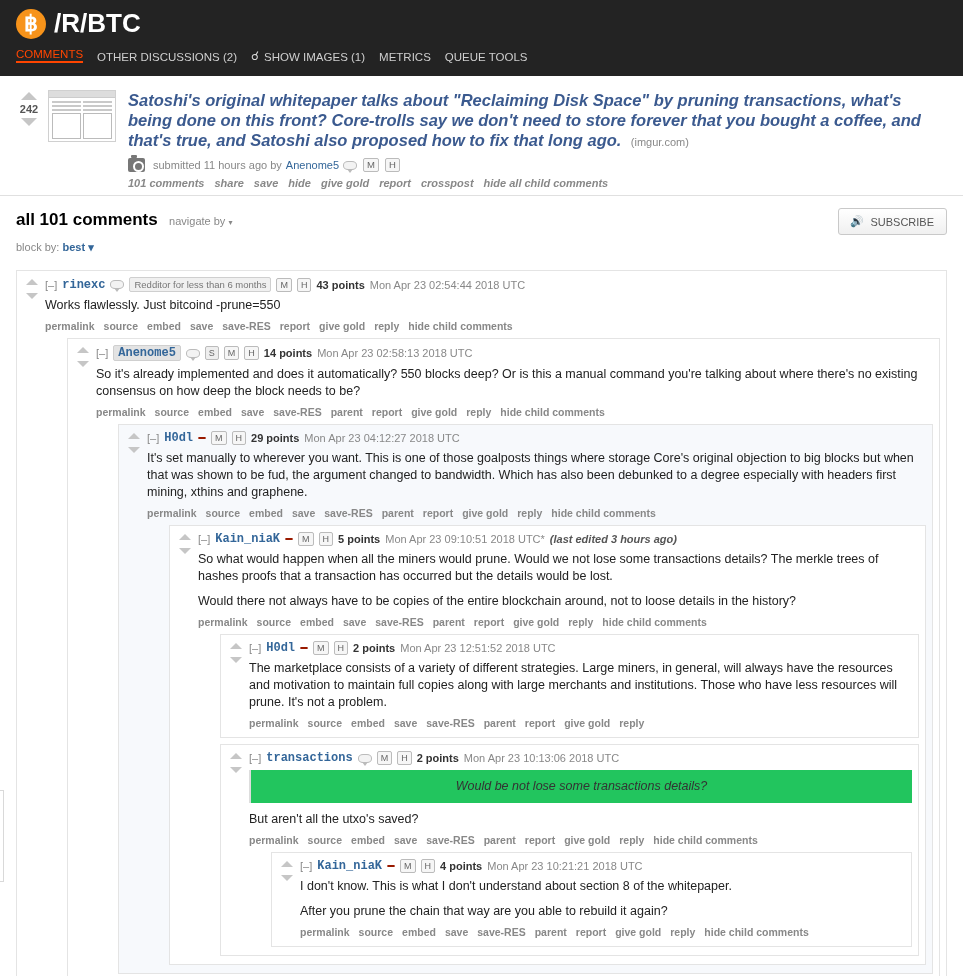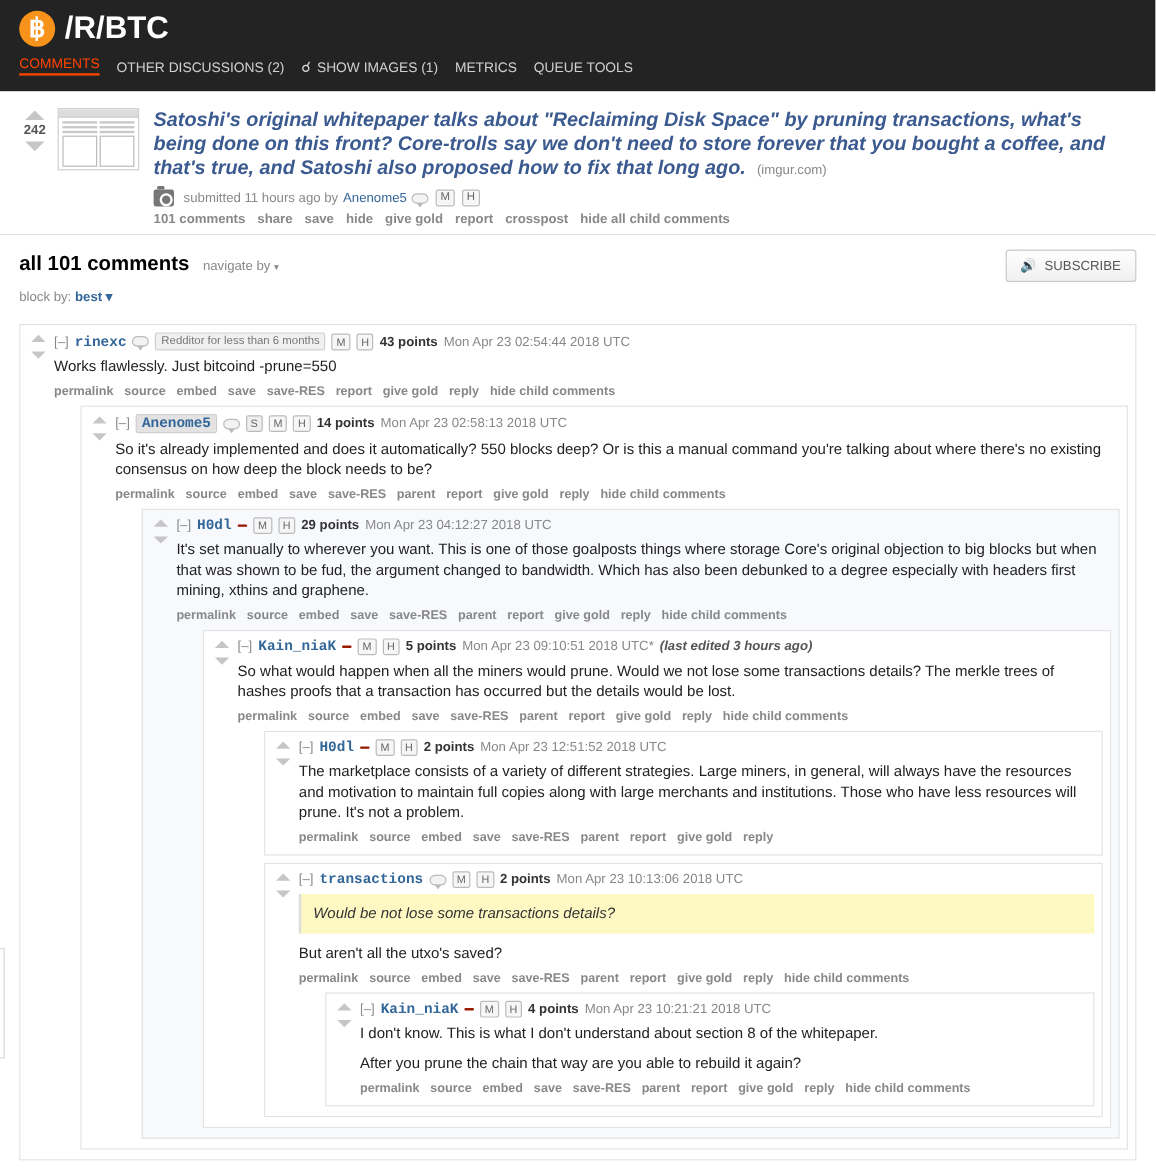--- a/index.html
+++ b/index.html
@@ -85,21 +85,21 @@
   }
   .cam-icon:after {
     content:""; position:absolute; left:3px; top:-3px; width:6px; height:3px;
     background:#777; border-radius:1px;
   }
   .flairbox {
     display:inline-block; border:1px solid #bbb; background:#f6f6f6; color:#666;
     font-size: 9.5px; padding: 0 3px; line-height: 12px; border-radius: 2px; margin-left:2px;
   }
   .post-links { margin-top: 5px; font-size: 11px; color: #888; font-weight: bold; display:flex; gap:10px; flex-wrap: wrap;}
-  .post-links a { color: #888; text-decoration: none; }
+  .post-links a { color: #888; text-decoration: none; font-style: italic; }
 
   
   .comments-bar { padding: 14px 16px 0 16px; position: relative; }
   .comments-count { font-size: 17px; font-weight: bold; color: #000; display:inline-block;}
   .navigate-by { font-size: 11px; color: #888; margin-left: 8px; }
   .navigate-by .caret { font-size: 8px; }
   .sorted-by { font-size: 11px; color: #888; margin-top: 11px; }
   .sorted-by .sel { color: #369; font-weight: bold; }
   .subscribe-btn {
     position: absolute; right: 16px; top: 12px;
@@ -153,22 +153,22 @@
     border-left:3px solid transparent; border-right:3px solid transparent;
     border-top:4px solid #bbb;
   }
   .points { font-weight: bold; color: #333; font-size: 11px; }
   .timestamp { color: #888; font-size: 11px; }
   .edited { color: #555; font-weight: bold; font-style: italic; font-size: 11px;}
   .c-text { font-size: 12.5px; color: #222; line-height: 17px; margin-top: 5px; }
   .c-text p { margin: 0 0 8px 0; }
   .c-text p:last-child { margin-bottom: 0; }
   .quote {
-    border-left: 2px solid #ddd; background:#fef9c3; padding: 8px 10px;
-    margin: 4px 0 8px 0; font-style: italic; color: #333;
+    border-left: 2px solid #ddd; background:#22c55e; padding: 8px 10px;
+    margin: 4px 0 8px 0; font-style: italic; color: #333; text-align: center;
   }
   .c-links { font-size: 10.5px; color: #888; font-weight: bold; margin-top: 6px; display:flex; gap: 9px; flex-wrap: wrap; }
   .c-links a { color: #888; text-decoration: none; }
   .children { margin-left: 22px; }
 
   .left-stub { position:absolute; left:0; top:790px; width:4px; height:92px; border:1px solid #d9d9d9; border-left:none; }
 </style>
 </head>
 <body>
 
@@ -367,20 +367,21 @@
                                     <a href="#" class="c-author">Kain_niaK</a>
                                     <span class="chip red"></span>
                                     <span class="chip">M</span>
                                     <span class="chip">H</span>
                                     <span class="points">5 points</span>
                                     <span class="timestamp">Mon Apr 23 09:10:51 2018 UTC*</span>
                                     <span class="edited">(last edited 3 hours ago)</span>
                                   </div>
                                   <div class="c-text">
                                     <p>So what would happen when all the miners would prune. Would we not lose some transactions details? The merkle trees of hashes proofs that a transaction has occurred but the details would be lost.</p>
+                                    <p>Would there not always have to be copies of the entire blockchain around, not to loose details in the history?</p>
                                   </div>
                                   <div class="c-links">
                                     <a href="#">permalink</a>
                                     <a href="#">source</a>
                                     <a href="#">embed</a>
                                     <a href="#">save</a>
                                     <a href="#">save-RES</a>
                                     <a href="#">parent</a>
                                     <a href="#">report</a>
                                     <a href="#">give gold</a>

